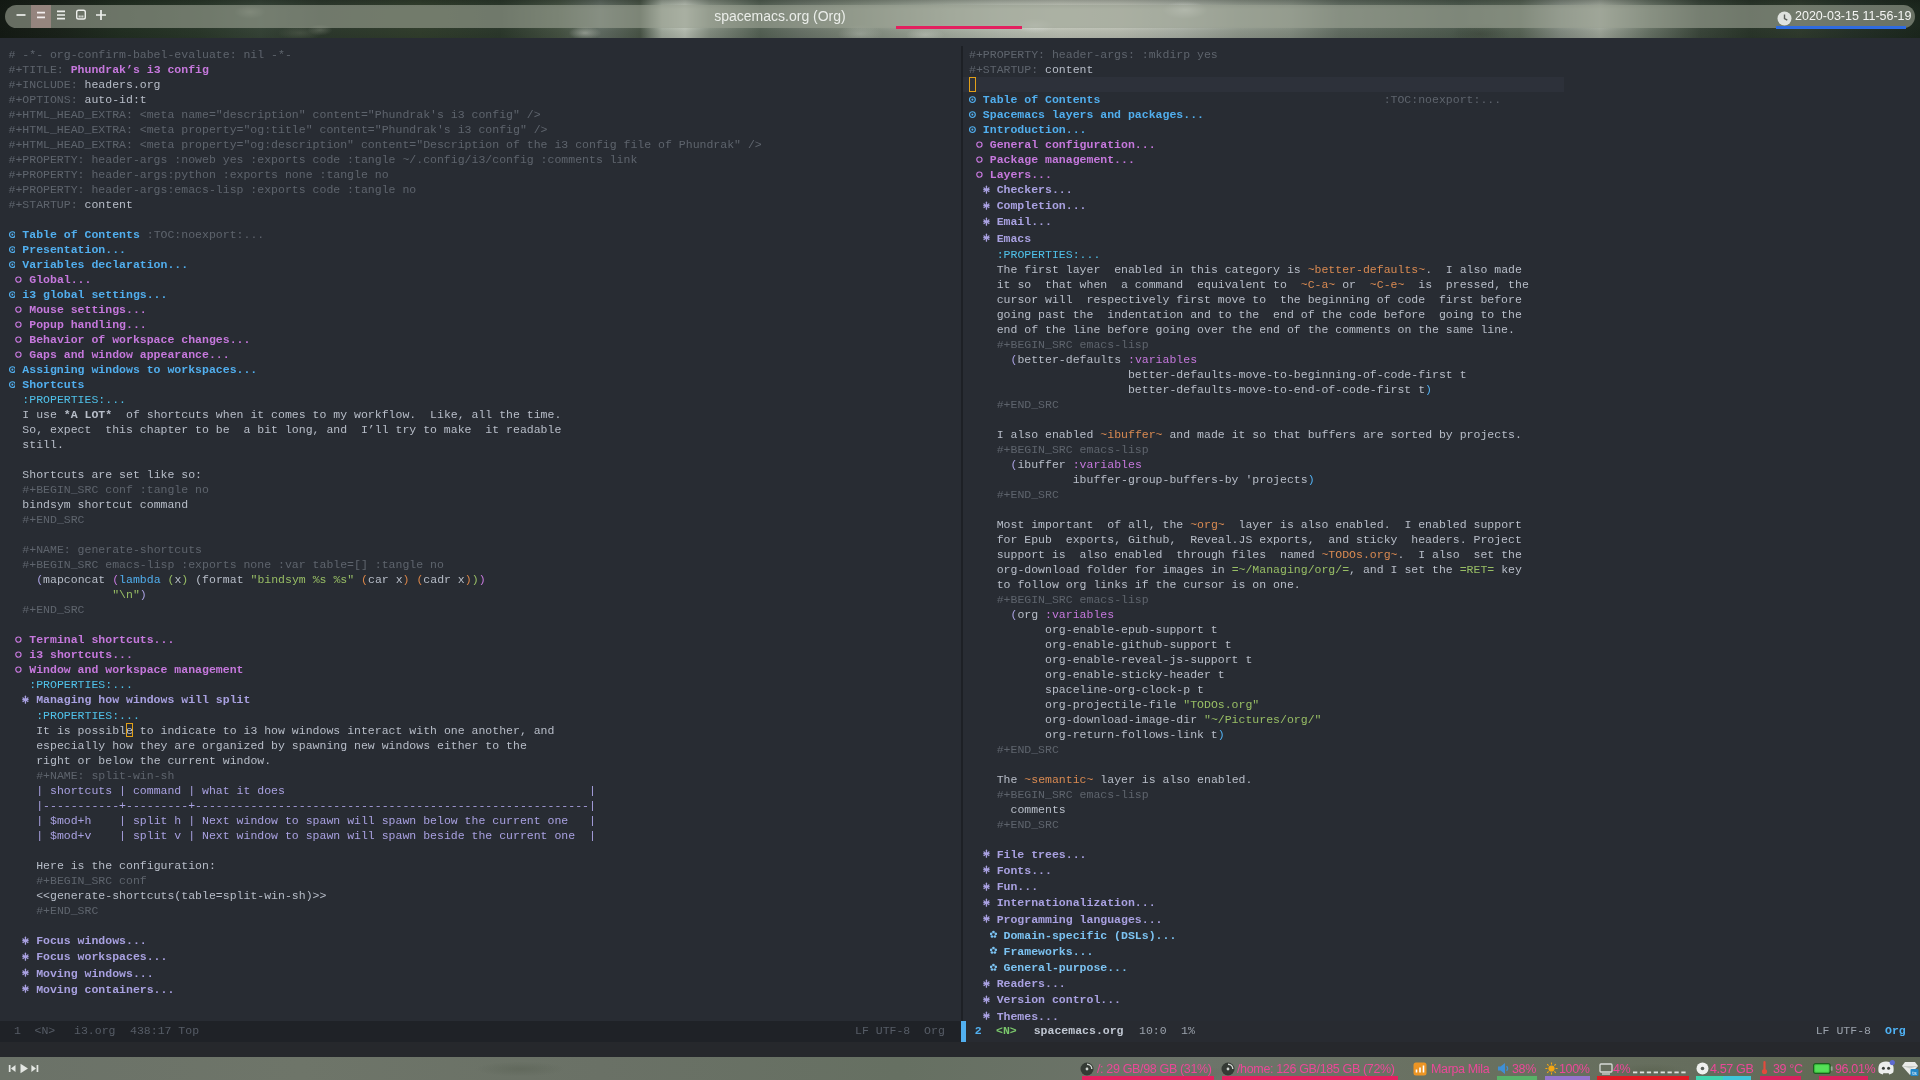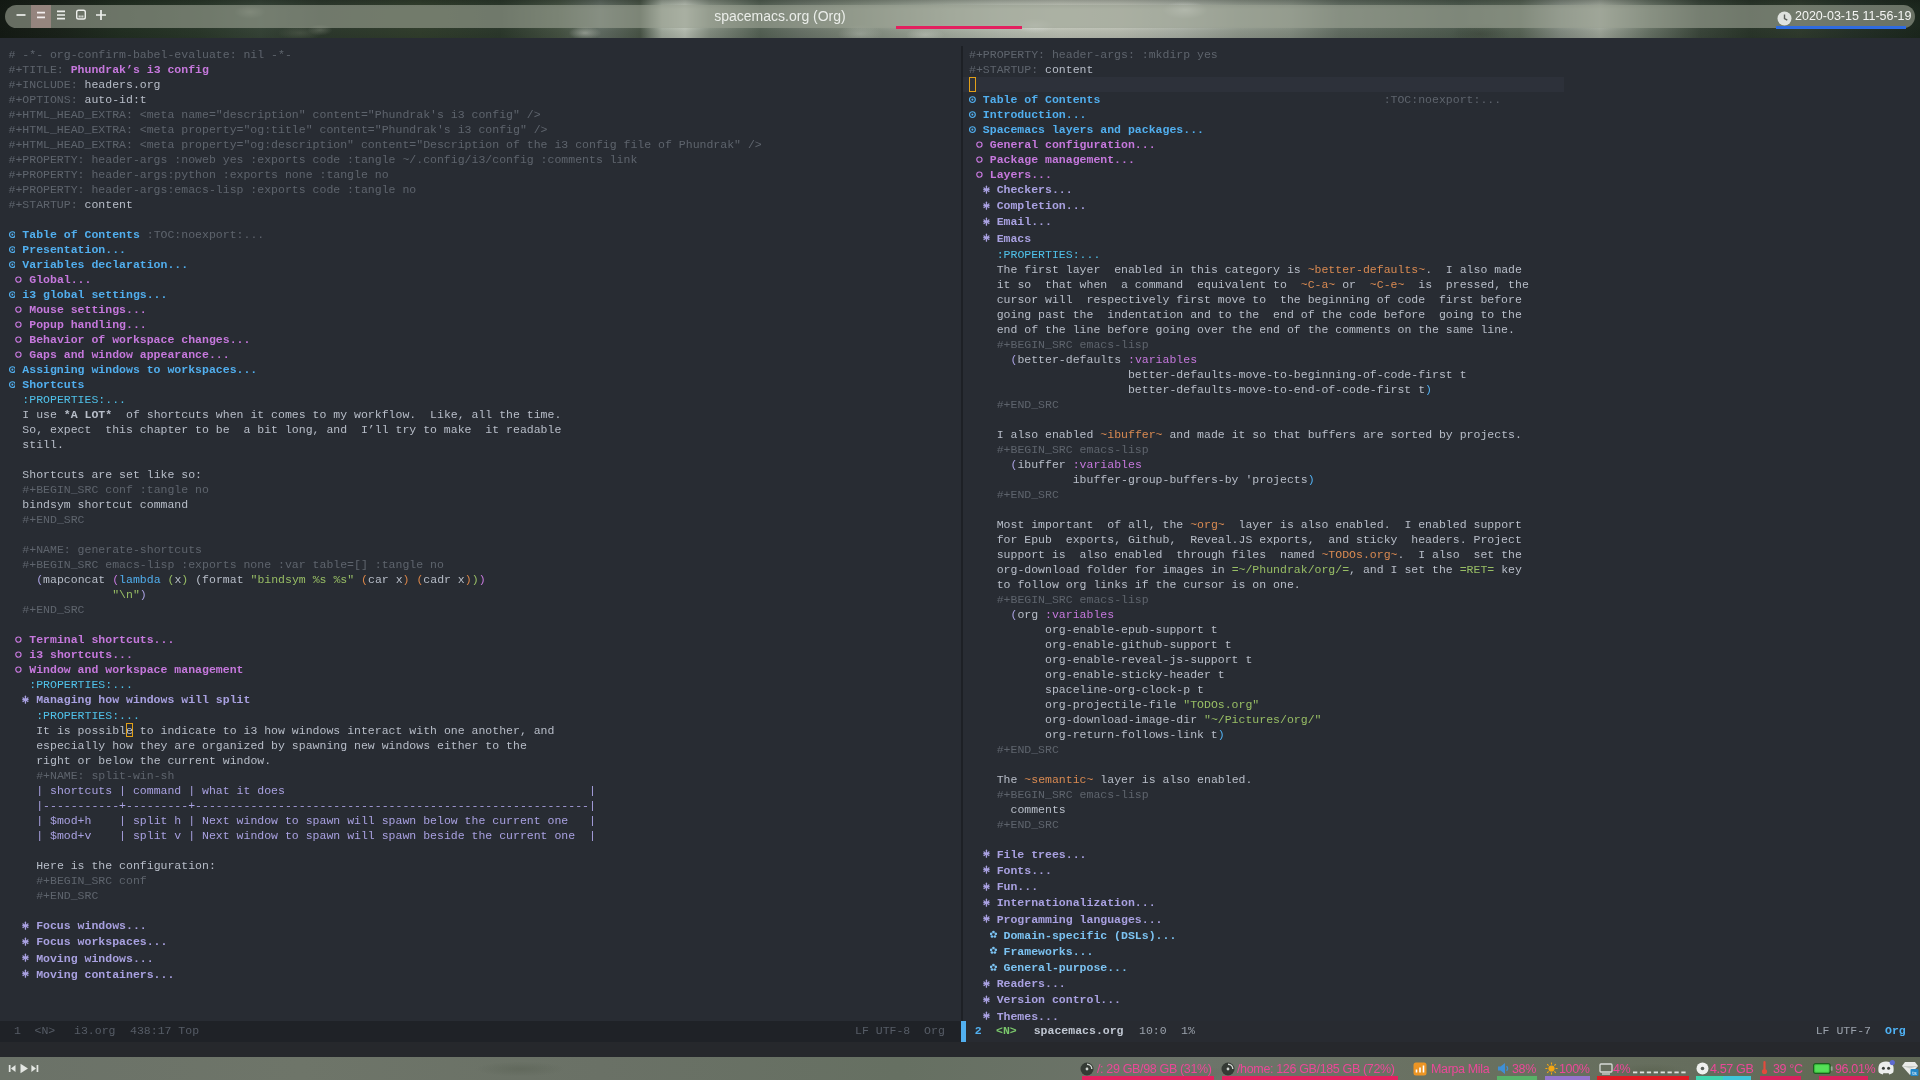--- a/index.html
+++ b/index.html
@@ -162,20 +162,21 @@
       <div class="r">    <s class="t">especially how they are organized by spawning new windows either to the</s></div>
       <div class="r">    <s class="t">right or below the current window.</s></div>
       <div class="r">    <s class="c">#+NAME: split-win-sh</s></div>
       <div class="r">    <s class="tv">| shortcuts | command | what it does                                            |</s></div>
       <div class="r">    <s class="tv">|-----------+---------+---------------------------------------------------------|</s></div>
       <div class="r">    <s class="tv">| $mod+h    | split h | Next window to spawn will spawn below the current one   |</s></div>
       <div class="r">    <s class="tv">| $mod+v    | split v | Next window to spawn will spawn beside the current one  |</s></div>
       <div class="r"></div>
       <div class="r">    <s class="t">Here is the configuration:</s></div>
       <div class="r">    <s class="c">#+BEGIN_SRC conf</s></div>
+      <div class="r">    <s class="t">&lt;&lt;generate-shortcuts(table=split-win-sh)&gt;&gt;</s></div>
       <div class="r">    <s class="c">#+END_SRC</s></div>
       <div class="r"></div>
       <div class="r rh">  <svg class="bu" width="6.9" height="11" viewBox="0 0 6.9 11">
           <g stroke="#a9a1e1" stroke-width="1.3" stroke-linecap="round">
             <path d="M3.45 2.2V9.2"></path>
             <path d="M1 3.95l4.9 3.5"></path>
             <path d="M5.9 3.95L1 7.45"></path>
             <path d="M0.8 5.7h5.3"></path>
           </g>
         </svg> <s class="h3">Focus windows...</s></div>
@@ -208,25 +209,25 @@
       <div class="r"><s class="c">#+PROPERTY: header-args: :mkdirp yes</s></div>
       <div class="r"><s class="c">#+STARTUP: </s><s class="t">content</s></div>
       <div class="r"></div>
       <div class="r"><svg class="bu" width="6.9" height="11" viewBox="0 0 6.9 11">
           <circle cx="3.4" cy="5.6" r="2.9" fill="none" stroke="#51afef" stroke-width="1.15"></circle>
           <circle cx="3.4" cy="5.6" r="1.05" fill="#51afef"></circle>
         </svg> <s class="h1">Table of Contents</s>                                         <s class="c">:TOC:noexport:...</s></div>
       <div class="r"><svg class="bu" width="6.9" height="11" viewBox="0 0 6.9 11">
           <circle cx="3.4" cy="5.6" r="2.9" fill="none" stroke="#51afef" stroke-width="1.15"></circle>
           <circle cx="3.4" cy="5.6" r="1.05" fill="#51afef"></circle>
+        </svg> <s class="h1">Spacemacs layers and packages...</s></div>
+      <div class="r"><svg class="bu" width="6.9" height="11" viewBox="0 0 6.9 11">
+          <circle cx="3.4" cy="5.6" r="2.9" fill="none" stroke="#51afef" stroke-width="1.15"></circle>
+          <circle cx="3.4" cy="5.6" r="1.05" fill="#51afef"></circle>
         </svg> <s class="h1">Introduction...</s></div>
-      <div class="r"><svg class="bu" width="6.9" height="11" viewBox="0 0 6.9 11">
-          <circle cx="3.4" cy="5.6" r="2.9" fill="none" stroke="#51afef" stroke-width="1.15"></circle>
-          <circle cx="3.4" cy="5.6" r="1.05" fill="#51afef"></circle>
-        </svg> <s class="h1">Spacemacs layers and packages...</s></div>
       <div class="r"> <svg class="bu" width="6.9" height="11" viewBox="0 0 6.9 11">
           <circle cx="3.4" cy="5.6" r="2.65" fill="none" stroke="#c678dd" stroke-width="1.15"></circle>
         </svg> <s class="h2">General configuration...</s></div>
       <div class="r"> <svg class="bu" width="6.9" height="11" viewBox="0 0 6.9 11">
           <circle cx="3.4" cy="5.6" r="2.65" fill="none" stroke="#c678dd" stroke-width="1.15"></circle>
         </svg> <s class="h2">Package management...</s></div>
       <div class="r"> <svg class="bu" width="6.9" height="11" viewBox="0 0 6.9 11">
           <circle cx="3.4" cy="5.6" r="2.65" fill="none" stroke="#c678dd" stroke-width="1.15"></circle>
         </svg> <s class="h2">Layers...</s></div>
       <div class="r rh">  <svg class="bu" width="6.9" height="11" viewBox="0 0 6.9 11">
@@ -275,21 +276,21 @@
       <div class="r"></div>
       <div class="r">    <s class="t">I also enabled </s><s class="o">~ibuffer~</s><s class="t"> and made it so that buffers are sorted by projects.</s></div>
       <div class="r">    <s class="c">#+BEGIN_SRC emacs-lisp</s></div>
       <div class="r">      <s class="pv">(</s><s class="t">ibuffer </s><s class="kc">:variables</s></div>
       <div class="r">               <s class="t">ibuffer-group-buffers-by 'projects</s><s class="pb">)</s></div>
       <div class="r">    <s class="c">#+END_SRC</s></div>
       <div class="r"></div>
       <div class="r">    <s class="t">Most important  of all, the </s><s class="o">~org~</s><s class="t">  layer is also enabled.  I enabled support</s></div>
       <div class="r">    <s class="t">for Epub  exports, Github,  Reveal.JS exports,  and sticky  headers. Project</s></div>
       <div class="r">    <s class="t">support is  also enabled  through files  named </s><s class="o">~TODOs.org~</s><s class="t">.  I also  set the</s></div>
-      <div class="r">    <s class="t">org-download folder for images in </s><s class="g">=~/Phundrak/org/=</s><s class="t">, and I set the </s><s class="g">=RET=</s><s class="t"> key</s></div>
+      <div class="r">    <s class="t">org-download folder for images in </s><s class="g">=~/Managing/org/=</s><s class="t">, and I set the </s><s class="g">=RET=</s><s class="t"> key</s></div>
       <div class="r">    <s class="t">to follow org links if the cursor is on one.</s></div>
       <div class="r">    <s class="c">#+BEGIN_SRC emacs-lisp</s></div>
       <div class="r">      <s class="pv">(</s><s class="t">org </s><s class="kc">:variables</s></div>
       <div class="r">           <s class="t">org-enable-epub-support t</s></div>
       <div class="r">           <s class="t">org-enable-github-support t</s></div>
       <div class="r">           <s class="t">org-enable-reveal-js-support t</s></div>
       <div class="r">           <s class="t">org-enable-sticky-header t</s></div>
       <div class="r">           <s class="t">spaceline-org-clock-p t</s></div>
       <div class="r">           <s class="t">org-projectile-file </s><s class="g">"TODOs.org"</s></div>
       <div class="r">           <s class="t">org-download-image-dir </s><s class="g">"~/Pictures/org/"</s></div>
@@ -406,21 +407,21 @@
     <span class="mli" style="left:130px;position:absolute">438:17 Top</span>
     <span class="mli" style="left:855px;position:absolute">LF UTF-8  Org</span>
   </div>
 <div id="mlR" class="mline mono">
     <div id="mlRbar"></div>
     <span class="mli" style="left:13.7px;position:absolute;color:#51afef;font-weight:bold">2</span>
     <span class="mli" style="left:35px;position:absolute;color:#7bc86c;font-weight:bold">&lt;N&gt;</span>
     <span class="mli" style="left:72.7px;position:absolute;color:#bfc6d1;font-weight:bold">spacemacs.org</span>
     <span class="mli" style="left:178px;position:absolute">10:0</span>
     <span class="mli" style="left:220px;position:absolute">1%</span>
-    <span class="mli" style="left:854.7px;position:absolute">LF UTF-7</span>
+    <span class="mli" style="left:854.7px;position:absolute">LF UTF-8</span>
     <span class="mli" style="left:924px;position:absolute;color:#4fb3f6;font-weight:bold">Org</span>
   </div>
 <div id="echo"></div>
 <div id="panel"></div>
 <div id="wshl"></div>
 <svg class="wsico" style="position:absolute;top:0;left:14px" width="14" height="23" viewBox="0 0 14 23">
     <path d="M2.5 15h9" stroke="#edefec" stroke-width="1.7"></path>
   </svg>
 <svg class="wsico" style="position:absolute;top:0;left:34px" width="14" height="23" viewBox="0 0 14 23">
     <path d="M3 12.7h8M3 17.3h8" stroke="#f3eeee" stroke-width="1.7"></path>

